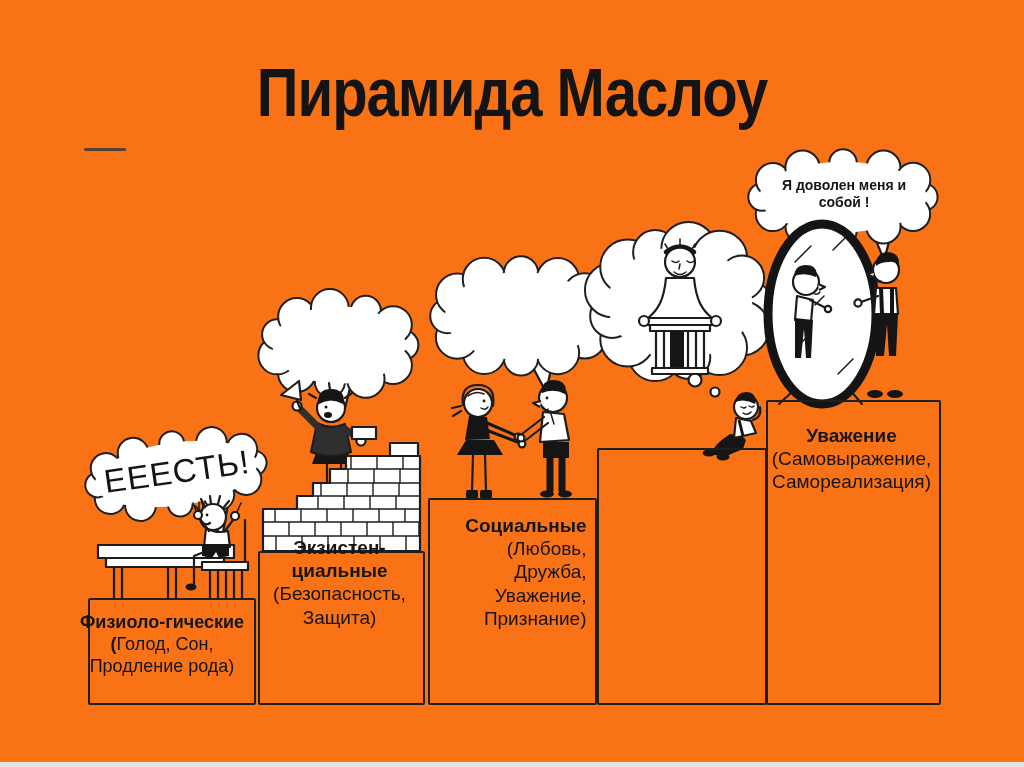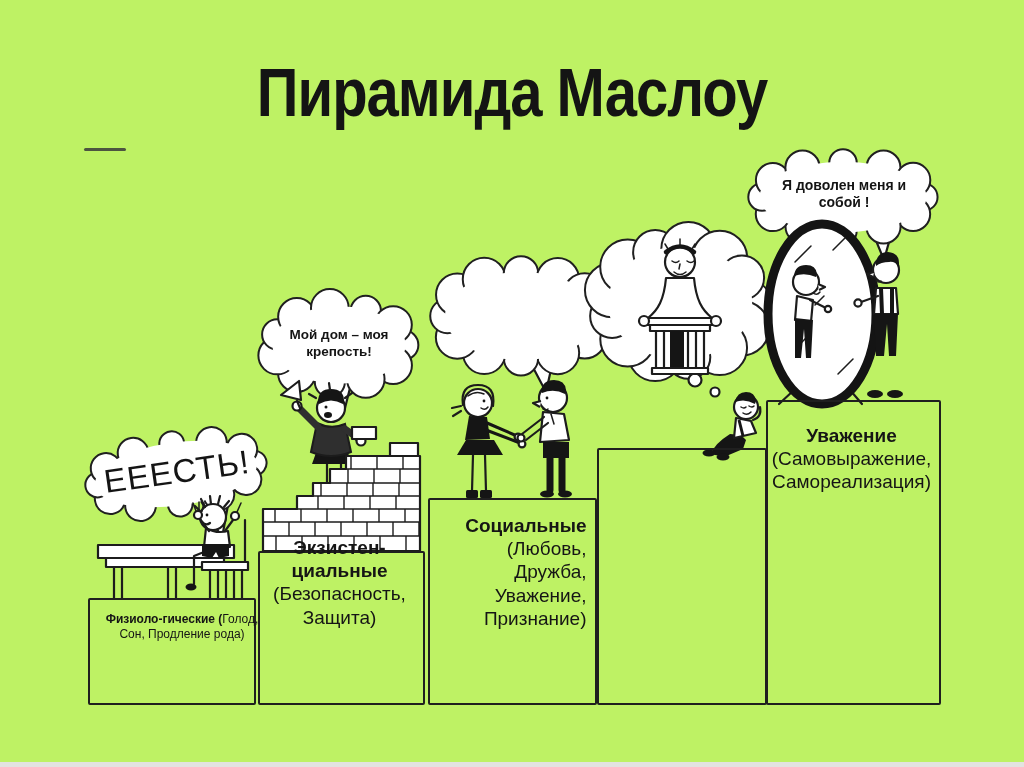--- a/index.html
+++ b/index.html
@@ -1,16 +1,16 @@
 <!DOCTYPE html>
 <html><head>
 <meta charset="utf-8">
 <style>
   html,body{margin:0;padding:0;background:#fff;}
-  .stage{position:relative;width:1024px;height:767px;background:#bef264;overflow:hidden;
+  .stage{position:relative;width:1024px;height:767px;background:#f97316;overflow:hidden;
          font-family:"Liberation Sans",sans-serif;color:#111;}
   .title{position:absolute;left:0;top:52px;width:100%;text-align:center;
          font-size:58px;font-weight:700;letter-spacing:-1px;color:#141414;
          transform:scaleY(1.18);transform-origin:top center;z-index:3;}
   .scene-svg{position:absolute;left:0;top:0;z-index:1;}
   .step{position:absolute;border:2.5px solid #1f1f1f;border-radius:2px;z-index:2;background:transparent;}
   .step-label{position:absolute;left:50%;transform:translateX(-50%);text-align:center;
               font-size:19px;line-height:1.22;color:#151515;z-index:3;}
   .step-label .b{font-weight:700;}
   .step-label .r{font-weight:400;}
@@ -305,30 +305,29 @@
       </g>
     </g>
   </svg>
 
   <div class="step" style="left:88px; top:598px; width:164px; height:103px;"></div>
   <div class="step" style="left:258px;top:551px; width:163px; height:150px;"></div>
   <div class="step" style="left:428px;top:498px; width:165px; height:203px;"></div>
   <div class="step" style="left:597px;top:448px; width:166px; height:253px;"></div>
   <div class="step" style="left:766px;top:400px; width:171px; height:301px;"></div>
 
-  <div class="step-label" style="left:182px;top:612px;width:172px;font-size:12px;">
+  <div class="step-label" style="left:162px;top:612px;width:172px;font-size:18px;">
     <span class="b">Физиоло-гические (</span><span class="r">Голод, Сон, Продление рода)</span>
   </div>
   <div class="step-label" style="left:339.5px;top:536px;width:158px;">
     <span class="b" style="display:block">Экзистен-циальные</span><span class="r">(Безопасность, Защита)</span>
   </div>
   <div class="step-label" style="left:510.5px;top:514px;width:152px;text-align:right;">
     <span class="b" style="display:block">Социальные</span><span class="r">(Любовь, Дружба, Уважение, Признание)</span>
   </div>
   <div class="step-label" style="left:851.5px;top:424px;width:196px;">
     <span class="b" style="display:block">Уважение</span><span class="r">(Самовыражение, Самореализация)</span>
   </div>
 
   <div class="bubble-text bt1">ЕЕЕСТЬ!</div>
-  <div class="bubble-text bt2">Мой дом – моя крепость!</div>
   <div class="bubble-text bt5">Я доволен меня и собой !</div>
 
 </div>
 
 </body></html>

